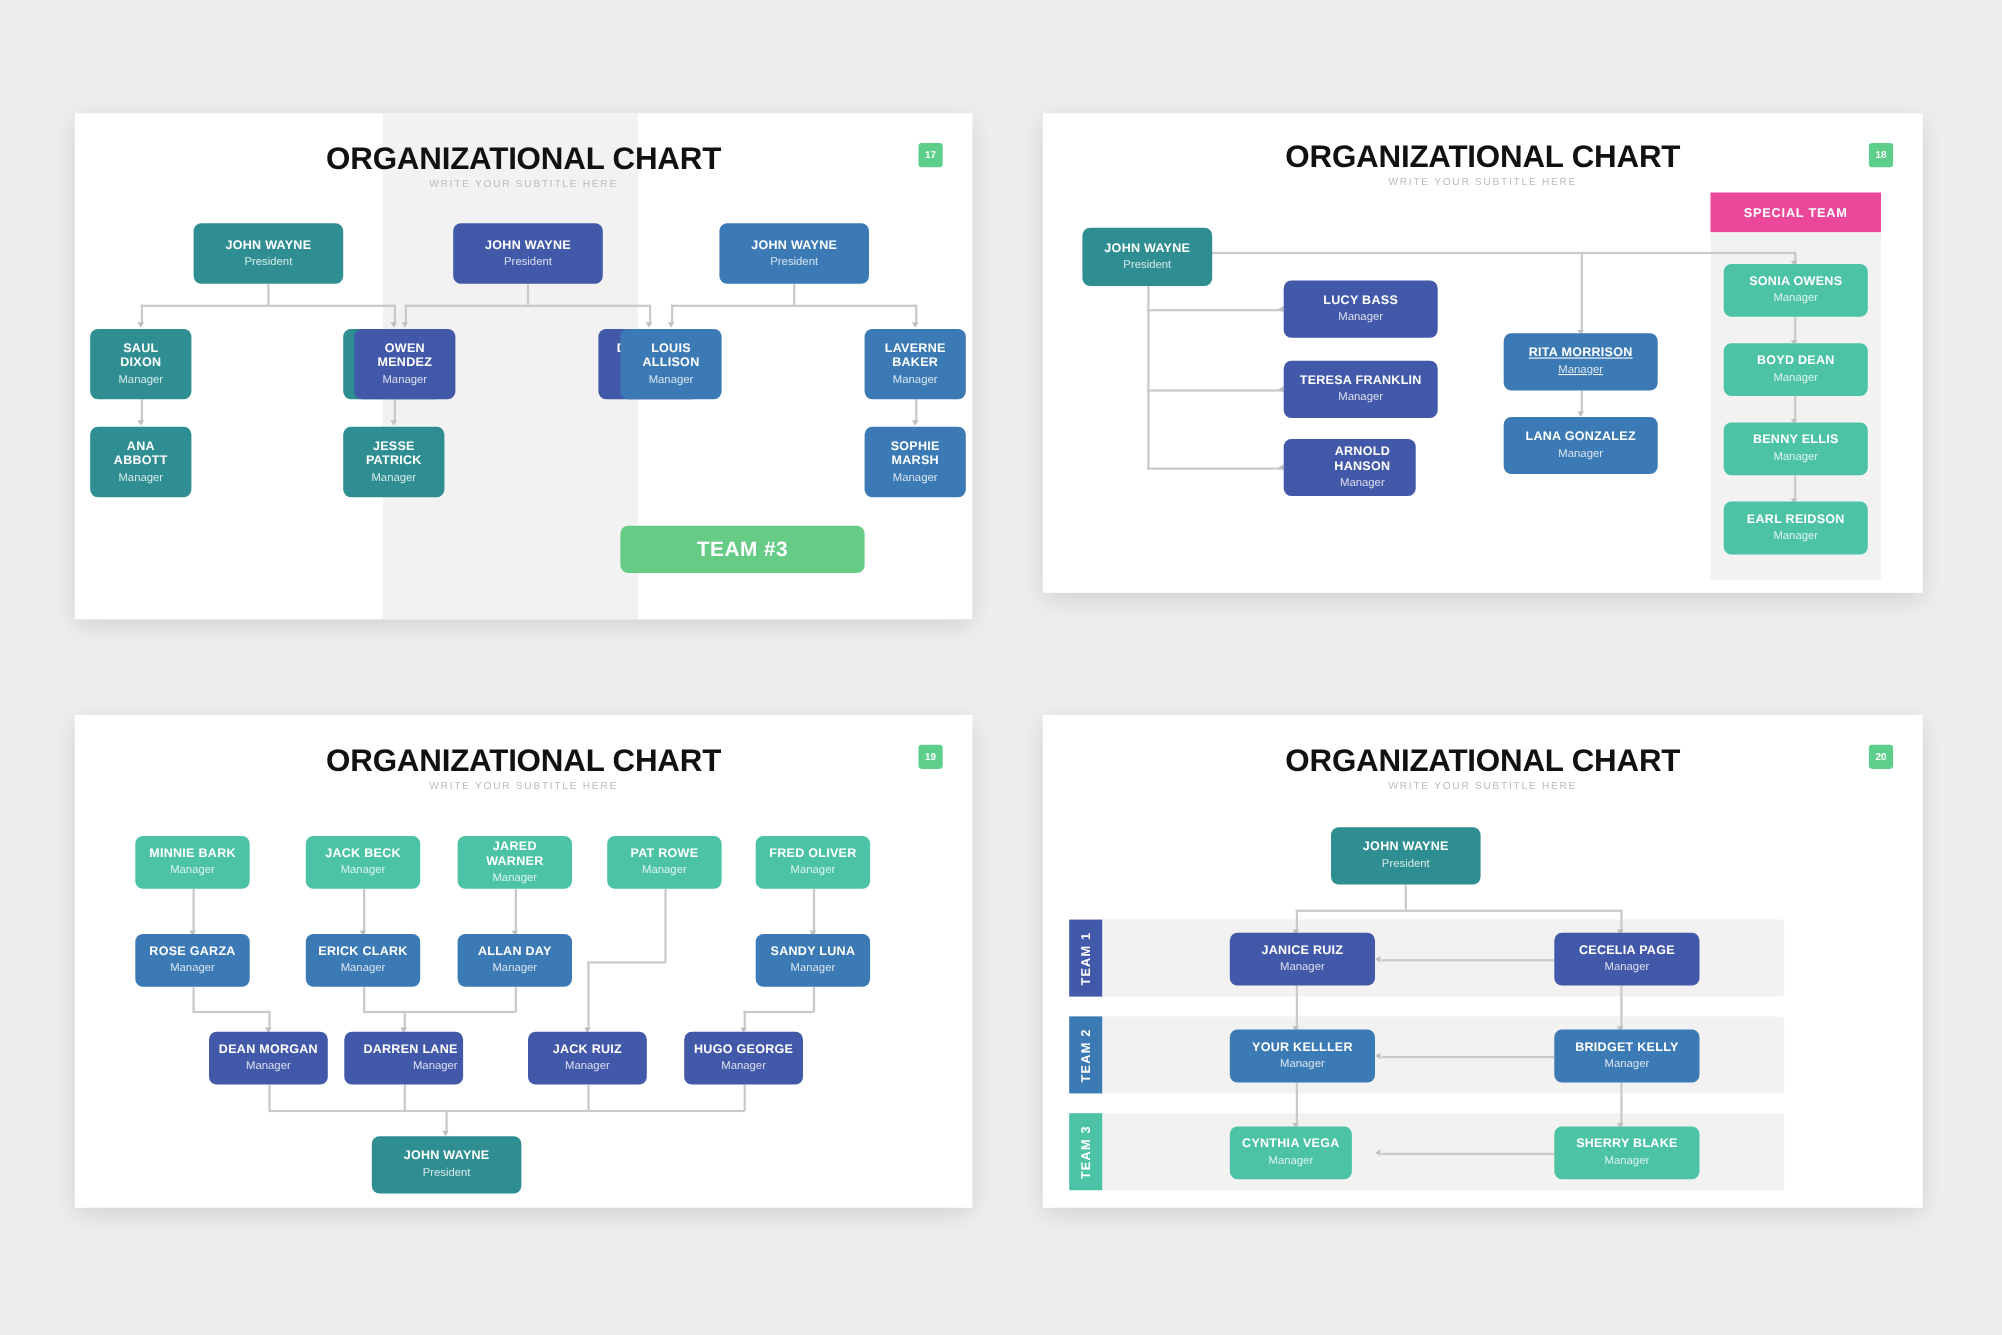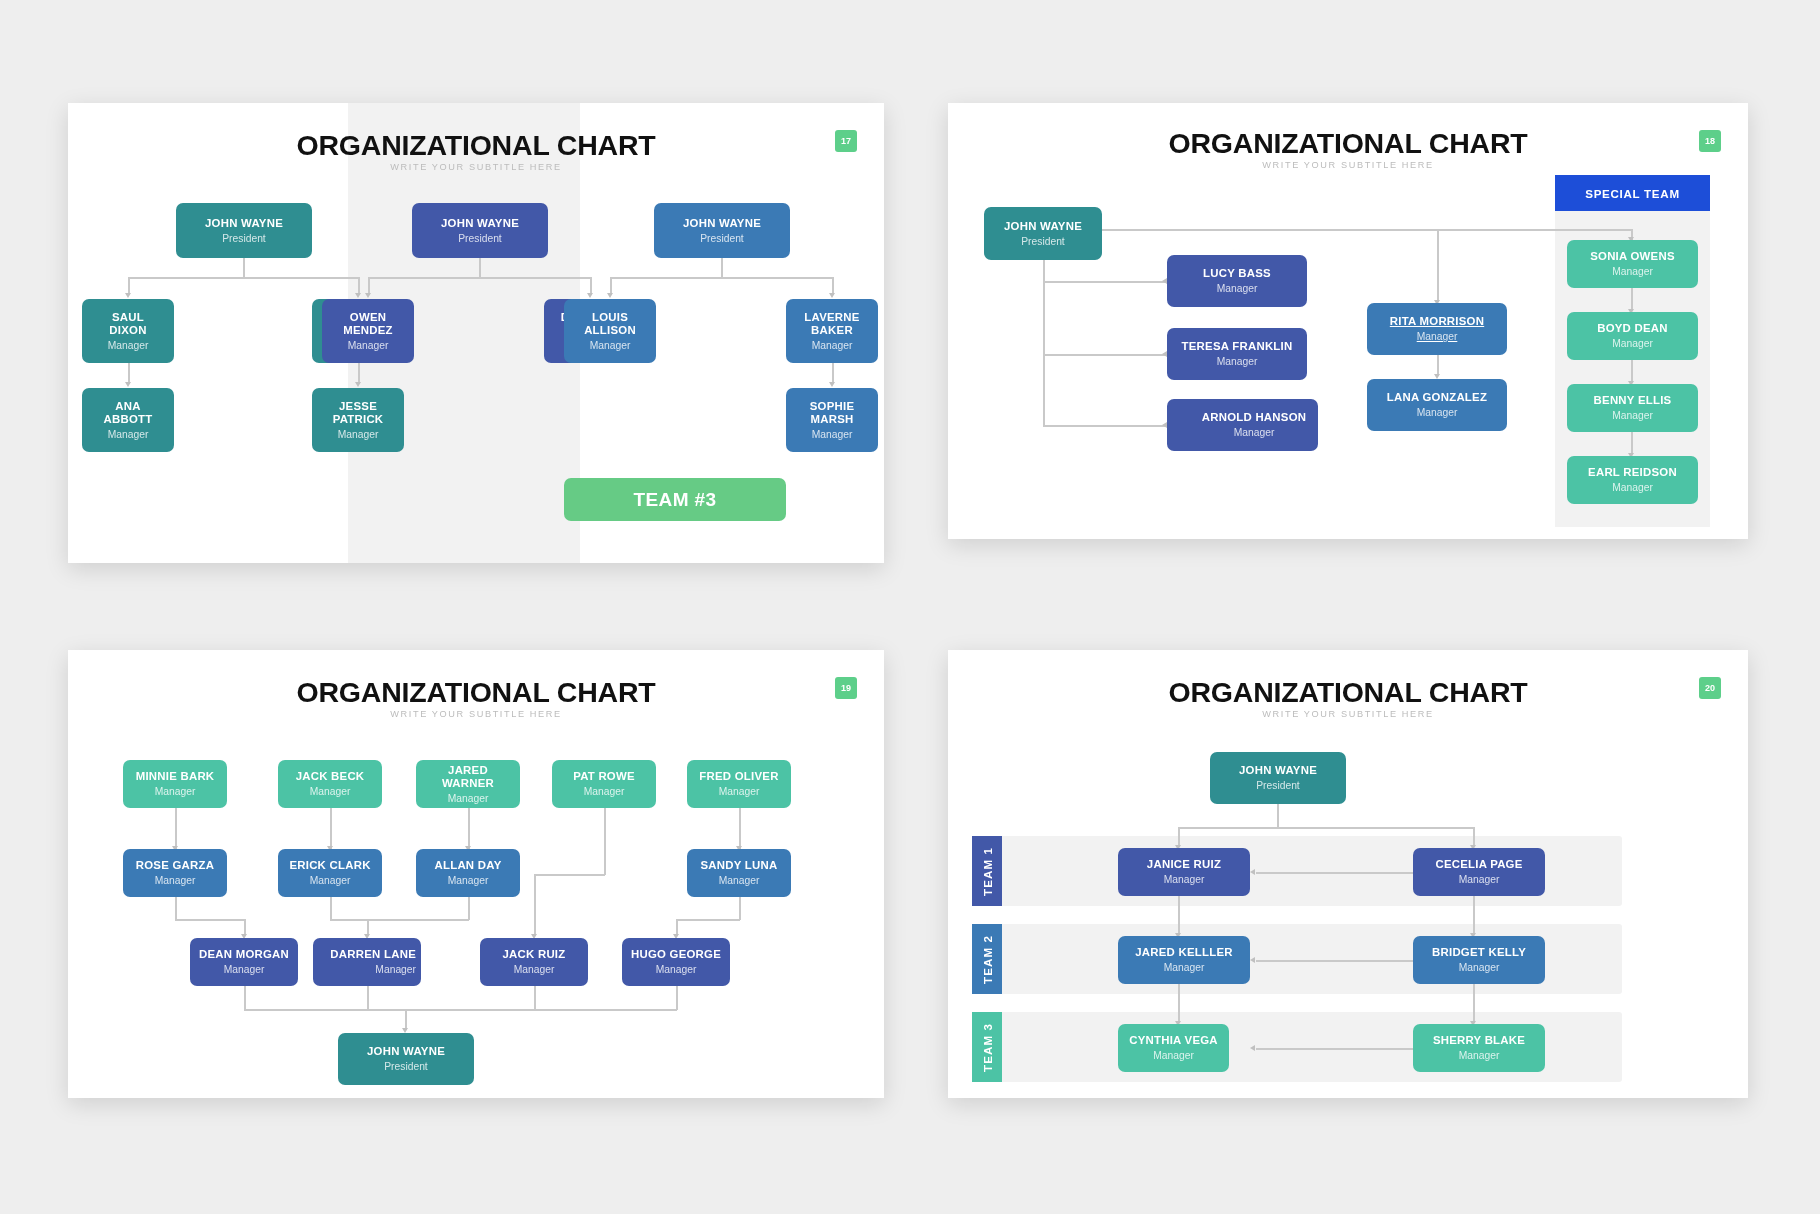--- a/index.html
+++ b/index.html
@@ -109,21 +109,21 @@
     font-size: 19px;
     letter-spacing: 0.4px;
     background: #66cb85;
     display: flex; align-items: center; justify-content: center;
     z-index: 3;
   }
 
   .specialcol { position: absolute; background: #f2f2f2; z-index: 0; }
   .specialhdr {
     position: absolute;
-    background: #1d4ed8;
+    background: #ec4899;
     color: #ffffff;
     font-weight: 700;
     font-size: 11.6px;
     letter-spacing: 0.7px;
     display: flex; align-items: center; justify-content: center;
     z-index: 3;
   }
 
   .rowband { position: absolute; background: #f2f2f2; border-radius: 3px; z-index: 0; }
   .rowtag {
@@ -268,21 +268,21 @@
     <div class="arrL" style="left:214px; top:319px;"></div>
 
     <div class="node indigo" style="left:219px; top:152px; width:140px; height:52px;">
       <span class="nm">LUCY BASS</span>
       <span class="rl">Manager</span>
     </div>
     <div class="node indigo" style="left:219px; top:225px; width:140px; height:52px;">
       <span class="nm">TERESA FRANKLIN</span>
       <span class="rl">Manager</span>
     </div>
-    <div class="node indigo" style="left:219px; top:296px; width:151px; height:52px;padding-left:28px;">
+    <div class="node indigo" style="left:219px; top:296px; width:120px; height:52px;padding-left:28px;">
       <span class="nm">ARNOLD HANSON</span>
       <span class="rl">Manager</span>
     </div>
 
     <div class="node blue" style="left:419px; top:200px; width:140px; height:52px;text-decoration:underline;">
       <span class="nm">RITA MORRISON</span>
       <span class="rl">Manager</span>
     </div>
     <div class="ln lnv" style="left:489px; top:252px; height:21px;"></div>
     <div class="arr" style="left:486px; top:271px;"></div>
@@ -452,21 +452,21 @@
     <div class="arrL" style="left:302px; top:219px;"></div>
 
     <div class="ln lnv" style="left:230px; top:246px; height:39px;"></div>
     <div class="arr" style="left:227px; top:283px;"></div>
     <div class="ln lnv" style="left:525px; top:246px; height:39px;"></div>
     <div class="arr" style="left:522px; top:283px;"></div>
 
     <div class="rowband" style="left:24px; top:274px; width:650px; height:70px;"></div>
     <div class="rowtag" style="left:24px; top:274px; width:30px; height:70px; background:#3b7ab5;">TEAM 2</div>
     <div class="node blue" style="left:170px; top:286px; width:132px; height:48px;">
-      <span class="nm">JARED KELLLER</span>
+      <span class="nm">YOUR KELLLER</span>
       <span class="rl">Manager</span>
     </div>
     <div class="node blue" style="left:465px; top:286px; width:132px; height:48px;">
       <span class="nm">BRIDGET KELLY</span>
       <span class="rl">Manager</span>
     </div>
     <div class="ln lnh" style="left:308px; top:310px; width:157px;"></div>
     <div class="arrL" style="left:302px; top:307px;"></div>
 
     <div class="ln lnv" style="left:230px; top:334px; height:39px;"></div>

